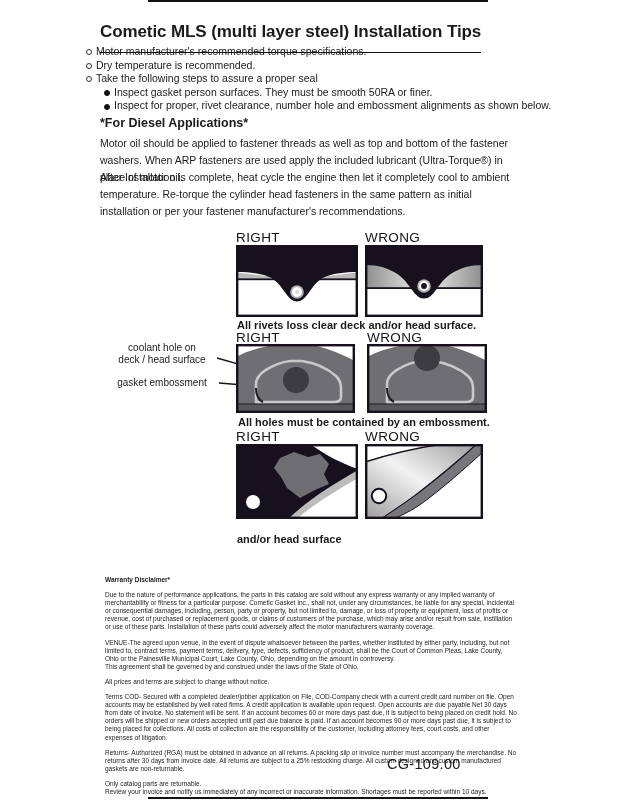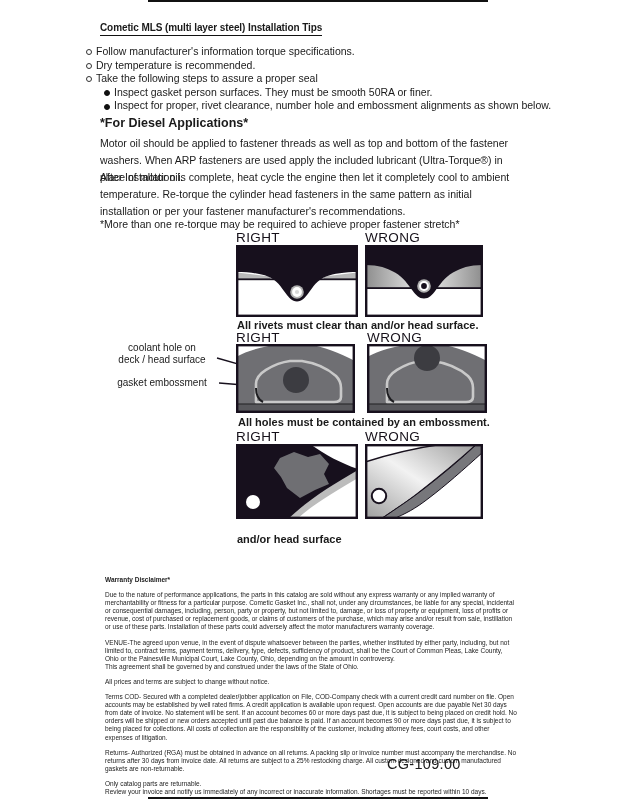--- a/index.html
+++ b/index.html
@@ -8,22 +8,22 @@
     background:#ffffff; overflow:hidden;
     font-family:"Liberation Sans", sans-serif; color:#1a1a1a;
     -webkit-font-smoothing:antialiased;
   }
   .edge-line { position:absolute; left:148px; width:340px; height:2px; background:#111; }
   .edge-top { top:0; }
   .edge-bottom { top:797px; }
 
   .title {
     position:absolute; left:100px; top:22px;
-    font-size:10px; font-weight:bold; letter-spacing:-0.1px;
-    border-bottom:1.6px solid #111; padding-bottom:2px; white-space:nowrap;
+    font-size:17px; font-weight:bold; letter-spacing:-0.1px;
+    border-bottom:1.6px solid #111; padding-bottom:10px; white-space:nowrap;
   }
   .bullets { position:absolute; left:86px; top:45px; font-size:10.5px; line-height:13.6px; }
   .b-row { position:relative; padding-left:10px; white-space:nowrap; }
   .b-row::before {
     content:""; position:absolute; left:0; top:4.2px; width:4px; height:4px;
     border:1px solid #333; border-radius:50%;
   }
   .b-sub { margin-left:18px; }
   .b-sub::before { background:#111; border-color:#111; width:4.4px; height:4.4px; }
 
@@ -51,31 +51,30 @@
 <body>
 
 <div class="page">
 
   <div class="edge-line edge-top"></div>
   <div class="edge-line edge-bottom"></div>
 
   <div class="title">Cometic MLS (multi layer steel) Installation Tips</div>
 
   <div class="bullets">
-    <div class="b-row">Follow manufacturer's information torque specifications.</div>
+    <div class="b-row">Motor manufacturer's recommended torque specifications.</div>
     <div class="b-row">Dry temperature is recommended.</div>
     <div class="b-row">Take the following steps to assure a proper seal</div>
     <div class="b-row b-sub">Inspect gasket person surfaces.  They must be smooth 50RA or finer.</div>
     <div class="b-row b-sub">Inspect for proper, rivet clearance, number hole and embossment alignments as shown below.</div>
   </div>
 
   <div class="h-diesel">*For Diesel Applications*</div>
   <div class="para p1">Motor oil should be applied to fastener threads as well as top and bottom of the fastener washers. When ARP fasteners are used apply the included lubricant (Ultra-Torque®) in place of motor oil.</div>
   <div class="para p2">After Installation is complete, heat cycle the engine then let it completely cool to ambient temperature. Re-torque the cylinder head fasteners in the same pattern as initial installation or per your fastener manufacturer's recommendations.</div>
-  <div class="para p-note">*More than one re-torque may be required to achieve proper fastener stretch*</div>
 
   <div class="dg-label" style="left:236px;top:230px;width:122px;">RIGHT</div>
   <div class="dg-label" style="left:365px;top:230px;width:118px;">WRONG</div>
 
   <div class="dg-box" style="left:236px;top:245px;">
     <svg width="122" height="72" viewBox="0 0 122 72">
       <rect width="122" height="72" fill="#ffffff"></rect>
       <polygon points="1,27.5 34,31.5 34,34.6 1,34.6" fill="#b9b9b9"></polygon>
       <polygon points="121,27.5 88,31.5 88,34.6 121,34.6" fill="#b9b9b9"></polygon>
       <rect x="1" y="33.4" width="120" height="1.8" fill="#17101d"></rect>
@@ -105,21 +104,21 @@
       <path d="M0,0 H118 V20 C104,20 96,23 88,27.5 C79,32.5 75,40 70.5,45.5 C67,50 64,53.5 59,53.5 C54,53.5 51,50 47.5,45.5 C43,40 39,32.5 30,27.5 C22,23 14,20 0,20 Z" fill="#17101d"></path>
       <g>
         <circle cx="59" cy="41" r="6.8" fill="#b0b0b0"></circle>
         <circle cx="59" cy="41" r="4.9" fill="#ffffff"></circle>
         <circle cx="59" cy="41" r="2.9" fill="#17101d"></circle>
       </g>
       <rect x="1.2" y="1.2" width="115.6" height="69.6" fill="none" stroke="#17101d" stroke-width="2.4"></rect>
     </svg>
   </div>
 
-  <div class="dg-caption" style="left:237px;top:319px;">All rivets must clear than and/or head surface.</div>
+  <div class="dg-caption" style="left:237px;top:319px;">All rivets loss clear deck and/or head surface.</div>
 
   <div class="dg-label" style="left:236px;top:330px;width:119px;">RIGHT</div>
   <div class="dg-label" style="left:367px;top:330px;width:120px;">WRONG</div>
 
   <div class="side-label" style="left:108px;top:342px;width:108px;">
     <span>coolant hole on</span><br>
     <span>deck / head surface</span>
   </div>
   <div class="side-label" style="left:108px;top:377px;width:108px;">gasket embossment</div>
 

